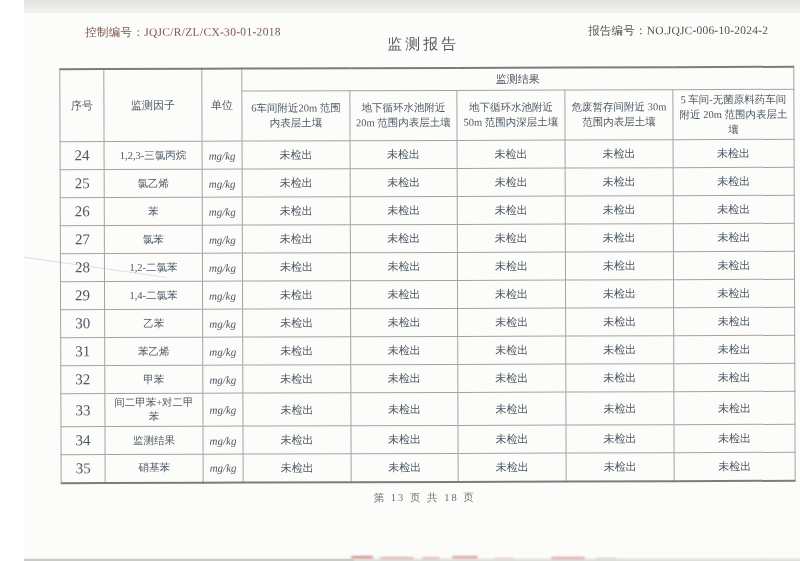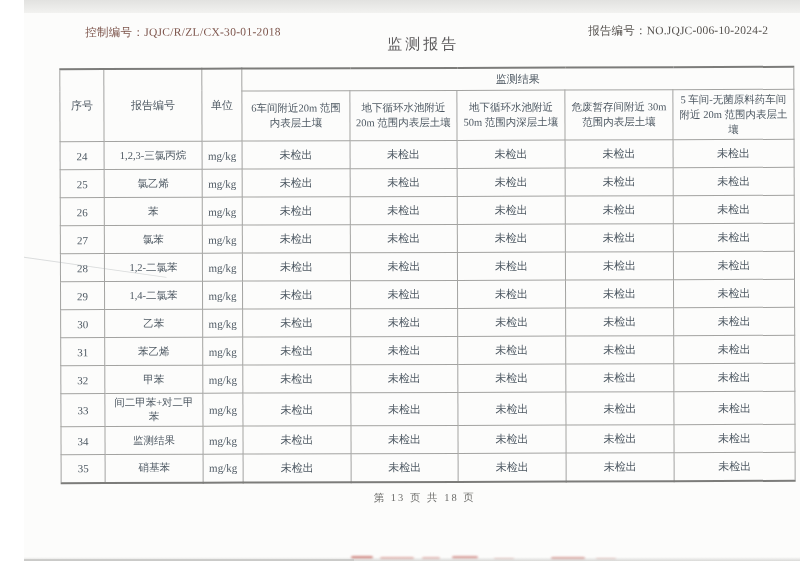--- a/index.html
+++ b/index.html
@@ -26,23 +26,23 @@
                  color:#4e5963; }
   table.report th, table.report td {
       border:1px solid #a3a3a1; text-align:center; vertical-align:middle;
       font-weight:normal; padding:2px 4px; background:transparent;
   }
   table.report { border-top:2px solid #7c7c7a; border-bottom:2px solid #7c7c7a; }
   tr.group-row th { height:22px; font-size:11px; }
   tr.sub-row th   { height:41px; font-size:10.5px; line-height:1.45; }
   th.span-head    { font-size:11px;font-family:Liberation Mono, monospace; }
   tbody td        { height:28px; font-size:11px; }
-  td.c-seq        { font-size:11px; }
+  td.c-seq        { font-size:15px; }
   td.c-factor     { font-size:10.5px;border-radius:12px; }
-  td.c-unit       { font-family:"Liberation Serif","DejaVu Serif",serif; }
+  td.c-unit       { font-family:"Liberation Serif","DejaVu Serif",serif;font-style:italic; }
 
   .page-footer { position:absolute; left:0; top:491px; width:100%; text-align:center;
                  font-size:10.5px; color:#6d6d6b; letter-spacing:2px; }
 
   .crease { position:absolute; left:-6px; top:256px; width:150px; height:1px;
             background:#9aa0a4; opacity:.35; transform:rotate(8deg); transform-origin:0 0; }
 
   .smudge { position:absolute; border-radius:2px; filter:blur(0.8px); }
   .s1 { left:327px; top:556px; width:22px; height:3px; background:rgba(178,54,46,.55); }
   .s2 { left:356px; top:557px; width:34px; height:3px; background:rgba(190,70,60,.40); }
@@ -73,21 +73,21 @@
           <col style="width:40px">
         <col style="width:108px">
           <col style="width:107px">
           <col style="width:108px">
         <col style="width:108px">
           <col style="width:121px">
       </colgroup>
       <thead>
         <tr class="group-row">
           <th rowspan="2" class="span-head">序号</th>
-          <th rowspan="2" class="span-head">报告编号</th>
+          <th rowspan="2" class="span-head">监测因子</th>
           <th rowspan="2" class="span-head">单位</th>
           <th colspan="5">监测结果</th>
         </tr>
         <tr class="sub-row">
           <th>6车间附近20m 范围内表层土壤</th>
           <th>地下循环水池附近 20m 范围内表层土壤</th>
           <th>地下循环水池附近 50m 范围内深层土壤</th>
           <th>危废暂存间附近 30m 范围内表层土壤</th>
           <th>5 车间-无菌原料药车间附近 20m 范围内表层土壤</th>
         </tr>

